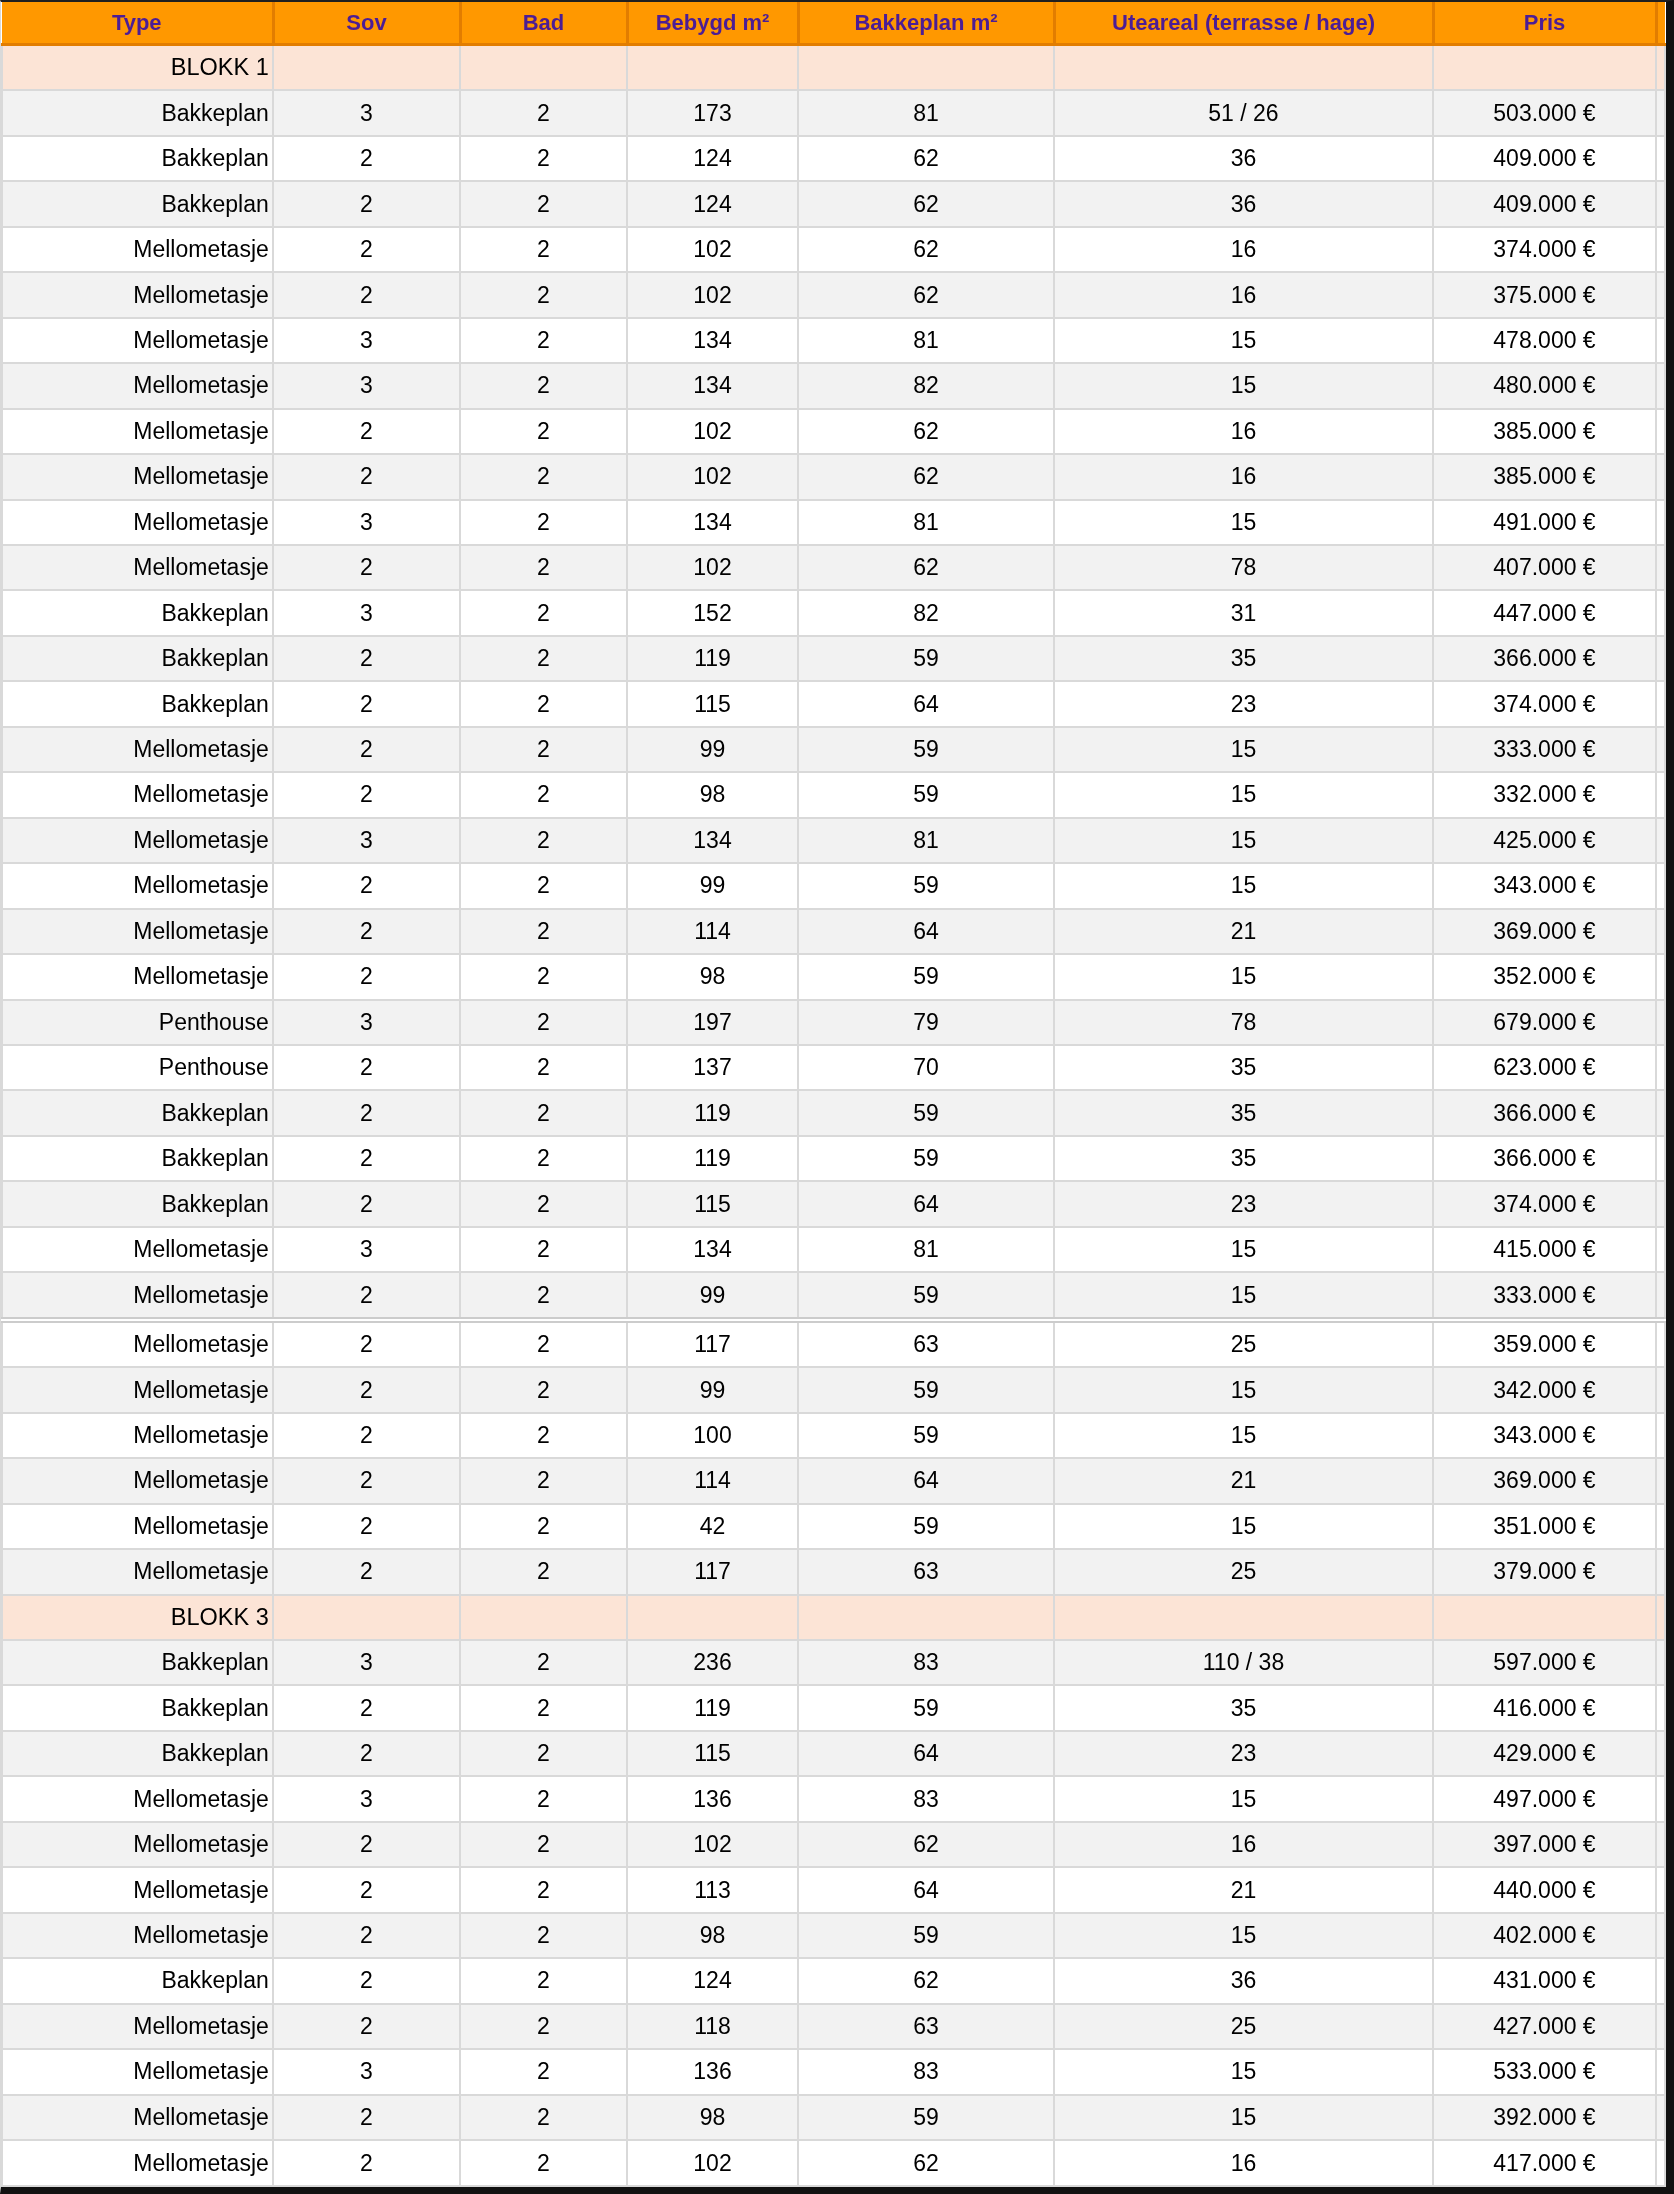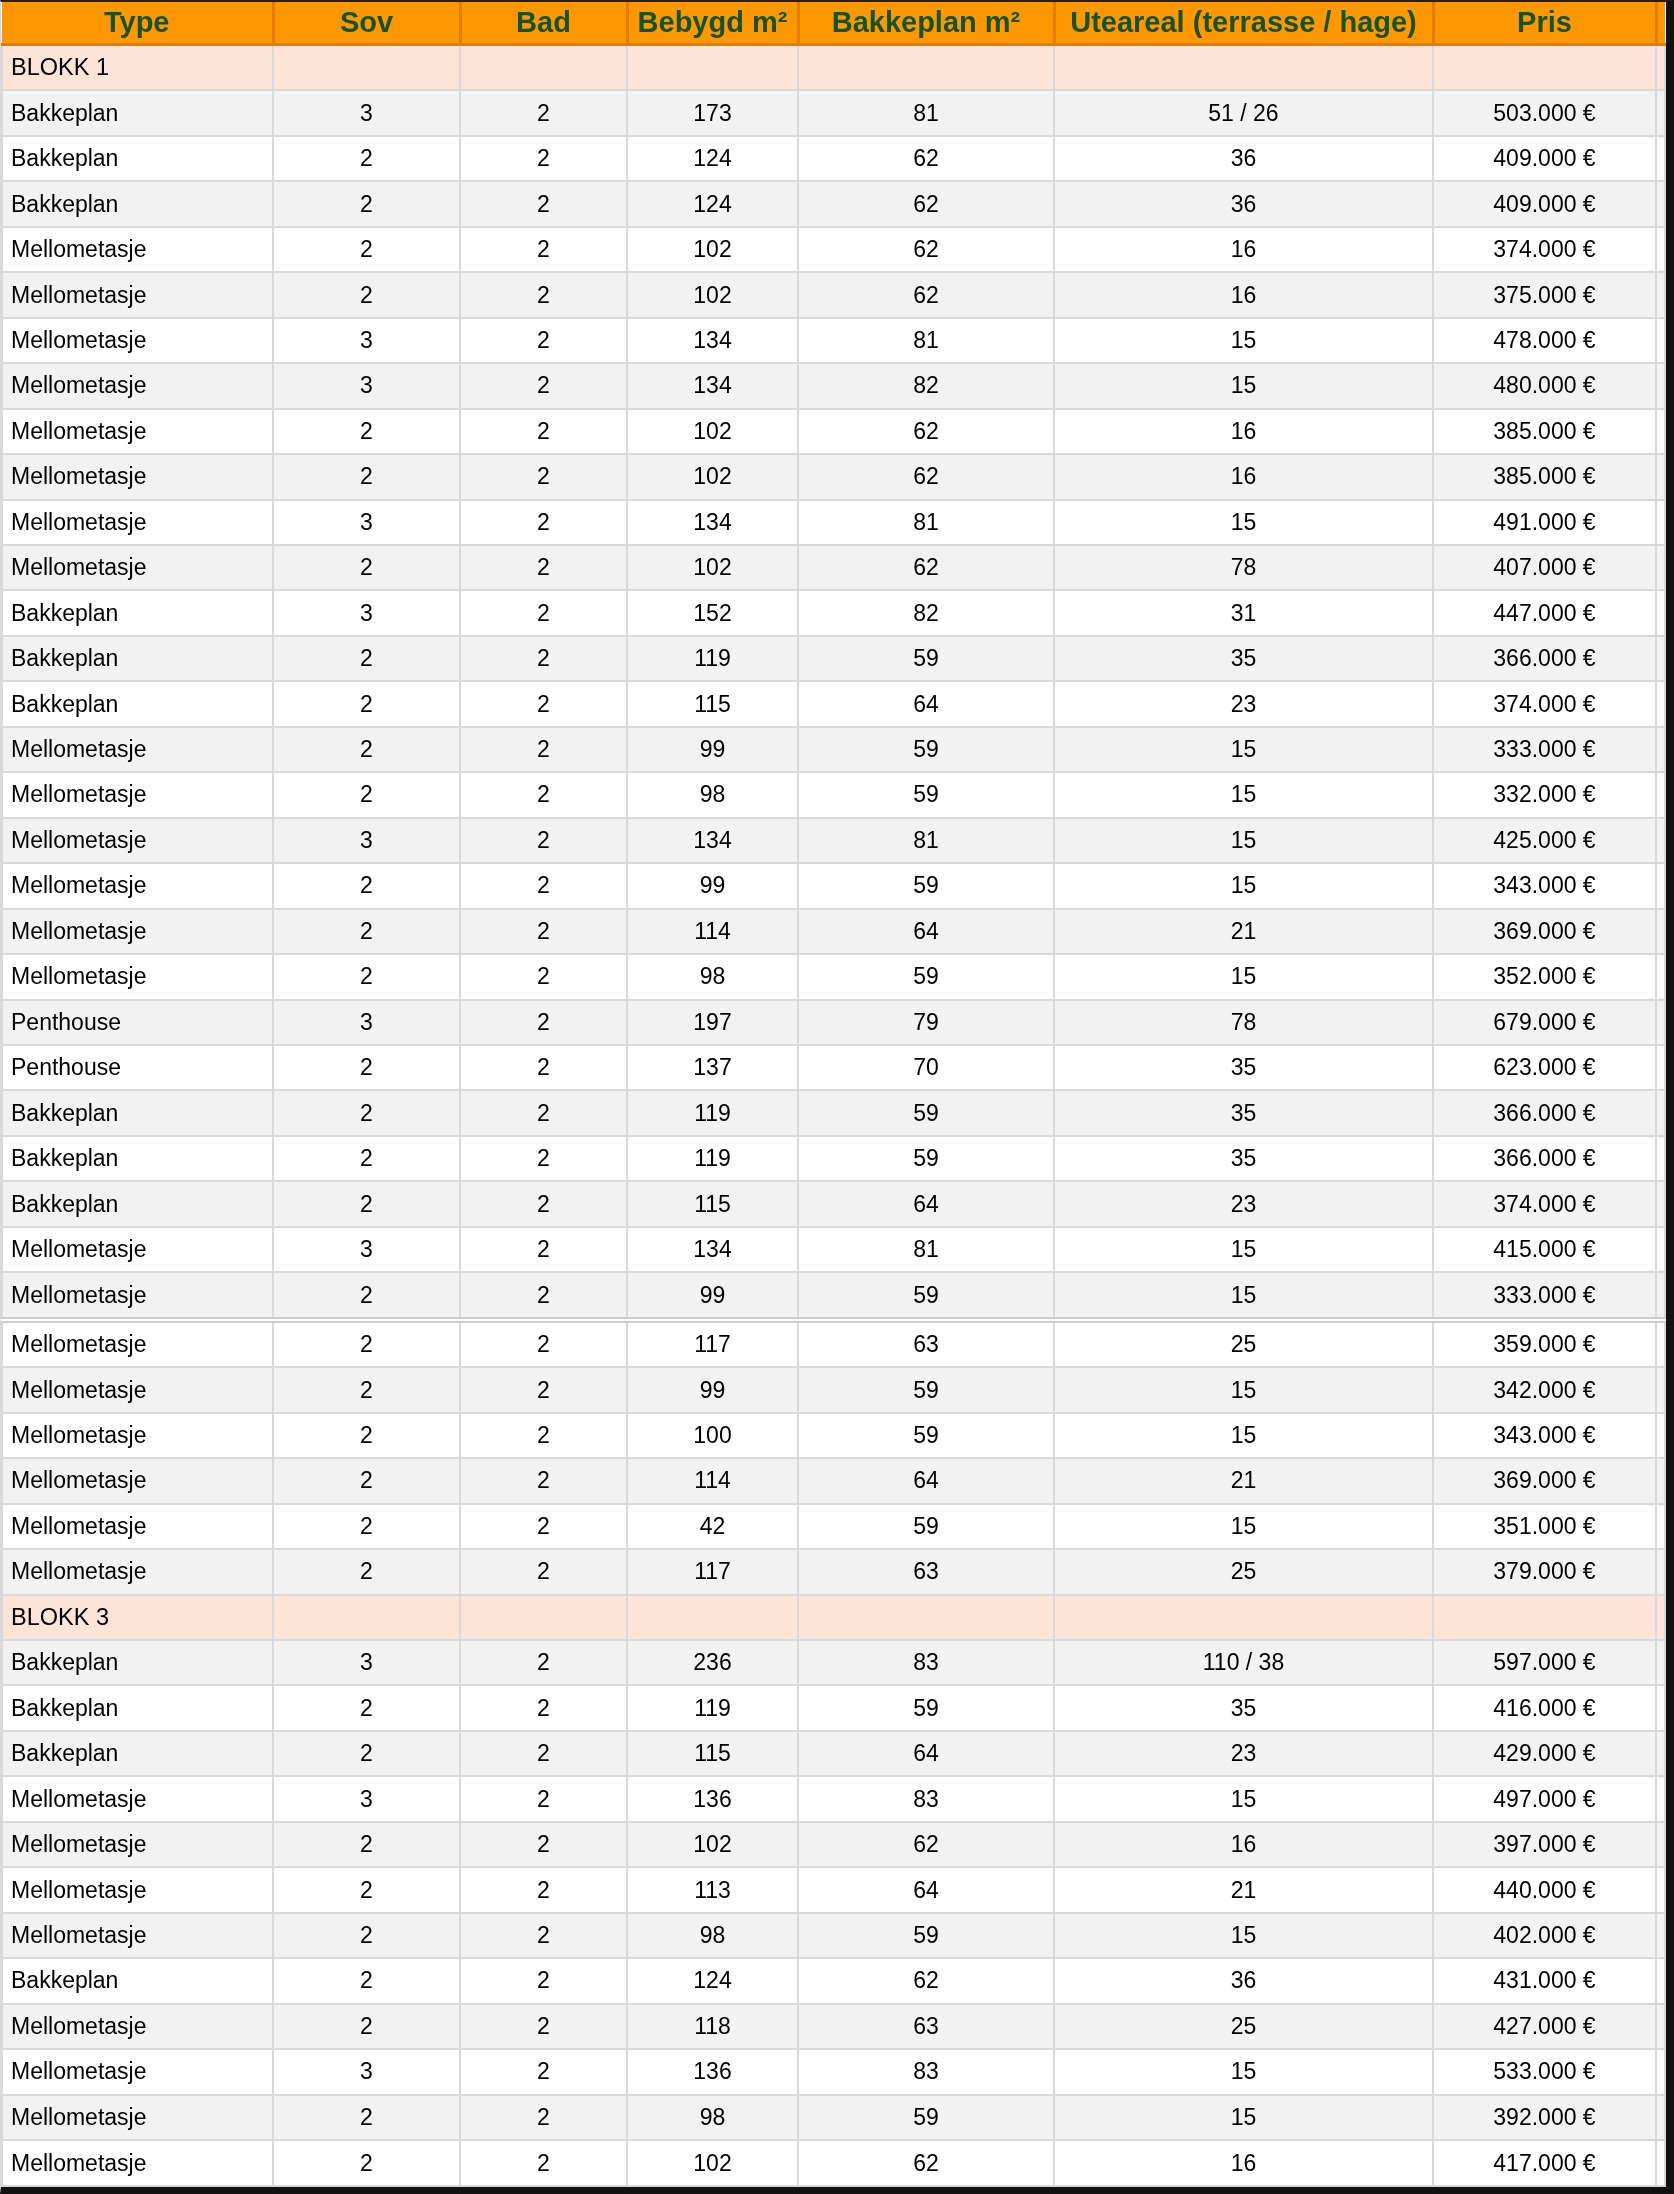--- a/index.html
+++ b/index.html
@@ -29,22 +29,22 @@
   col.c-sov        { width: 187px; }
   col.c-bad        { width: 167px; }
   col.c-bebygd     { width: 171px; }
   col.c-bruksareal { width: 256px; }
   col.c-uteareal   { width: 379px; }
   col.c-pris       { width: 223px; }
   col.c-spacer     { width: auto; }
 
   th {
     background: #ff9800;
-    color: #14532d;
-    font-size: 29px;
+    color: #4c1d95;
+    font-size: 22px;
     font-weight: bold;
     text-align: center;
     height: 41px;
     padding: 0 3.2px;
     border-bottom: 3.2px solid #e27d00;
     overflow: hidden;
     white-space: nowrap;
   }
   th + th { border-left: 3.2px solid #e27d00; margin-left: 12px; }
 
@@ -52,21 +52,21 @@
     border: 2.4px solid #d9d9d9;
     font-size: 23px;
     color: #000000;
     text-align: center;
     height: 42px;
     padding: 0 3.2px;
     overflow: hidden;
     white-space: nowrap;
   }
   td.type {
-    text-align: left;
+    text-align: right;
     padding-left: 8px;
   }
   tbody tr:nth-child(odd)  td { background: #ffffff; }
   tbody tr:nth-child(even) td { background: #f2f2f2; }
   tbody tr.section td {
     background: #fce4d6;
     font-size: 23.5px;
   }
   tbody tr.page-break td {
     border-top: 6.5px double #cccccc;

